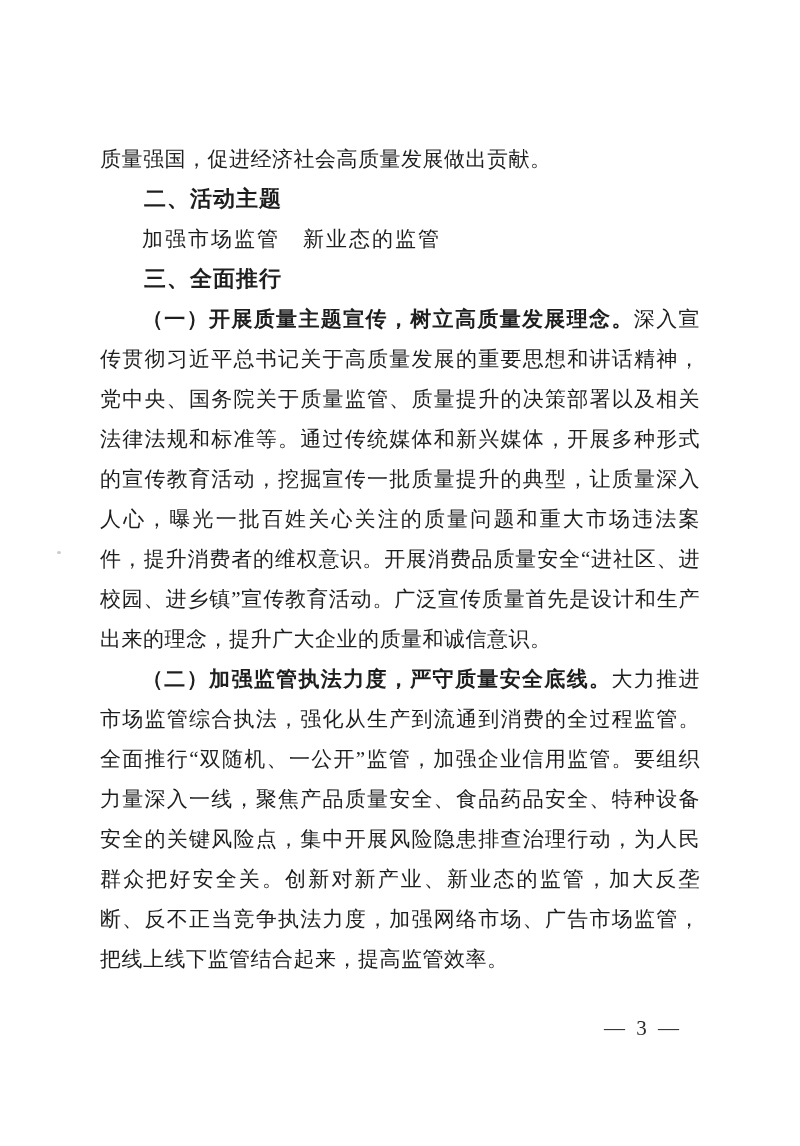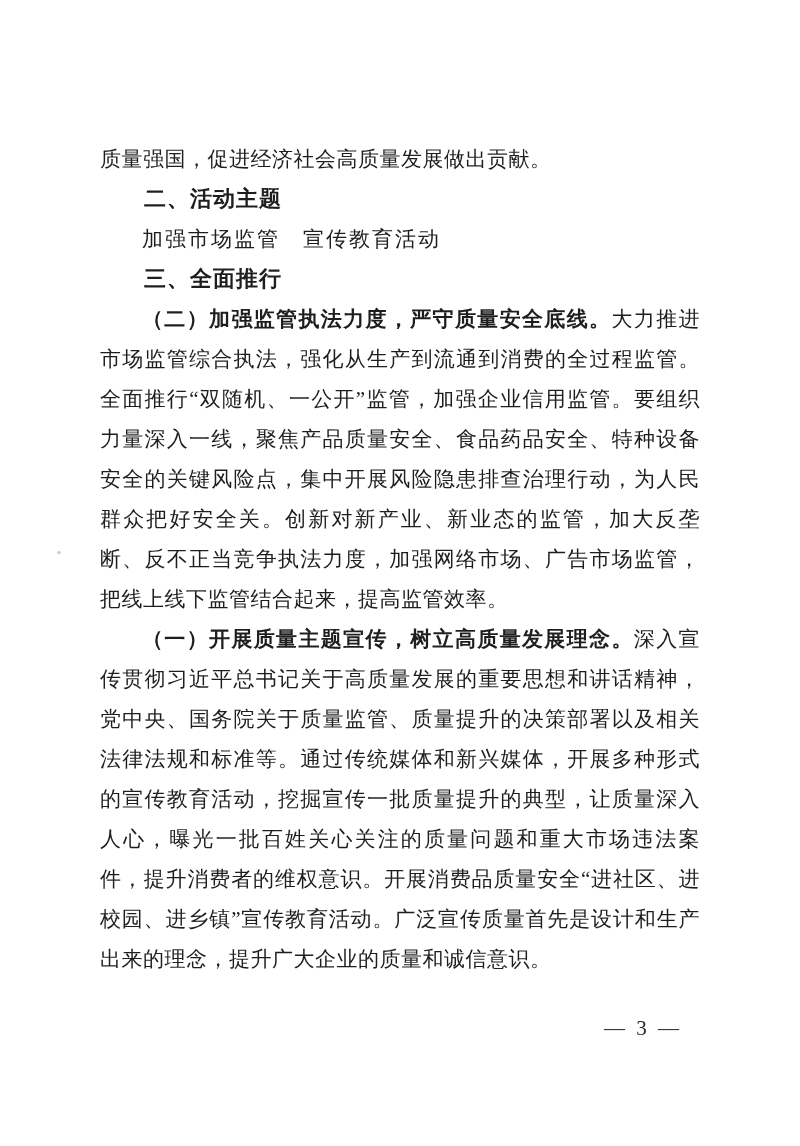--- a/index.html
+++ b/index.html
@@ -72,30 +72,30 @@
 </head>
 <body>
 
 <div class="page">
   <div class="content">
 
     <p class="line">质量强国，促进经济社会高质量发展做出贡献。</p>
 
     <h3 class="heading">二、活动主题</h3>
 
-    <p class="line indent theme-line">加强市场监管　宣传教育活动</p>
+    <p class="line indent theme-line">加强市场监管　新业态的监管</p>
 
     <h3 class="heading">三、全面推行</h3>
 
     <p class="para indent">
-      <span class="lead">（二）加强监管执法力度，严守质量安全底线。</span><span>大力推进市场监管综合执法，强化从生产到流通到消费的全过程监管。全面推行“双随机、一公开”监管，加强企业信用监管。要组织力量深入一线，聚焦产品质量安全、食品药品安全、特种设备安全的关键风险点，集中开展风险隐患排查治理行动，为人民群众把好安全关。创新对新产业、新业态的监管，加大反垄断、反不正当竞争执法力度，加强网络市场、广告市场监管，把线上线下监管结合起来，提高监管效率。</span>
+      <span class="lead">（一）开展质量主题宣传，树立高质量发展理念。</span><span>深入宣传贯彻习近平总书记关于高质量发展的重要思想和讲话精神，党中央、国务院关于质量监管、质量提升的决策部署以及相关法律法规和标准等。通过传统媒体和新兴媒体，开展多种形式的宣传教育活动，挖掘宣传一批质量提升的典型，让质量深入人心，曝光一批百姓关心关注的质量问题和重大市场违法案件，提升消费者的维权意识。开展消费品质量安全“进社区、进校园、进乡镇”宣传教育活动。广泛宣传质量首先是设计和生产出来的理念，提升广大企业的质量和诚信意识。</span>
     </p>
 
     <p class="para indent">
-      <span class="lead">（一）开展质量主题宣传，树立高质量发展理念。</span><span>深入宣传贯彻习近平总书记关于高质量发展的重要思想和讲话精神，党中央、国务院关于质量监管、质量提升的决策部署以及相关法律法规和标准等。通过传统媒体和新兴媒体，开展多种形式的宣传教育活动，挖掘宣传一批质量提升的典型，让质量深入人心，曝光一批百姓关心关注的质量问题和重大市场违法案件，提升消费者的维权意识。开展消费品质量安全“进社区、进校园、进乡镇”宣传教育活动。广泛宣传质量首先是设计和生产出来的理念，提升广大企业的质量和诚信意识。</span>
+      <span class="lead">（二）加强监管执法力度，严守质量安全底线。</span><span>大力推进市场监管综合执法，强化从生产到流通到消费的全过程监管。全面推行“双随机、一公开”监管，加强企业信用监管。要组织力量深入一线，聚焦产品质量安全、食品药品安全、特种设备安全的关键风险点，集中开展风险隐患排查治理行动，为人民群众把好安全关。创新对新产业、新业态的监管，加大反垄断、反不正当竞争执法力度，加强网络市场、广告市场监管，把线上线下监管结合起来，提高监管效率。</span>
     </p>
 
 
   </div>
 
   <div class="page-number">— 3 —</div>
 
   <div class="speck"></div>
 </div>
 

